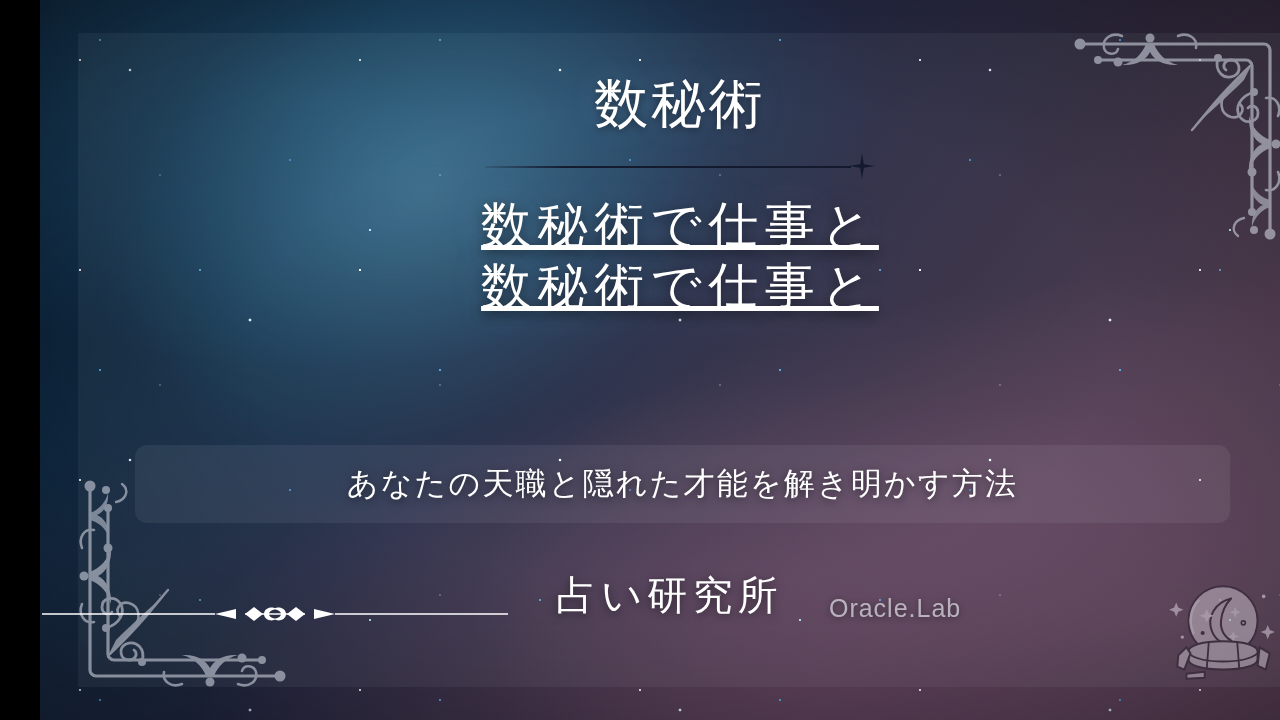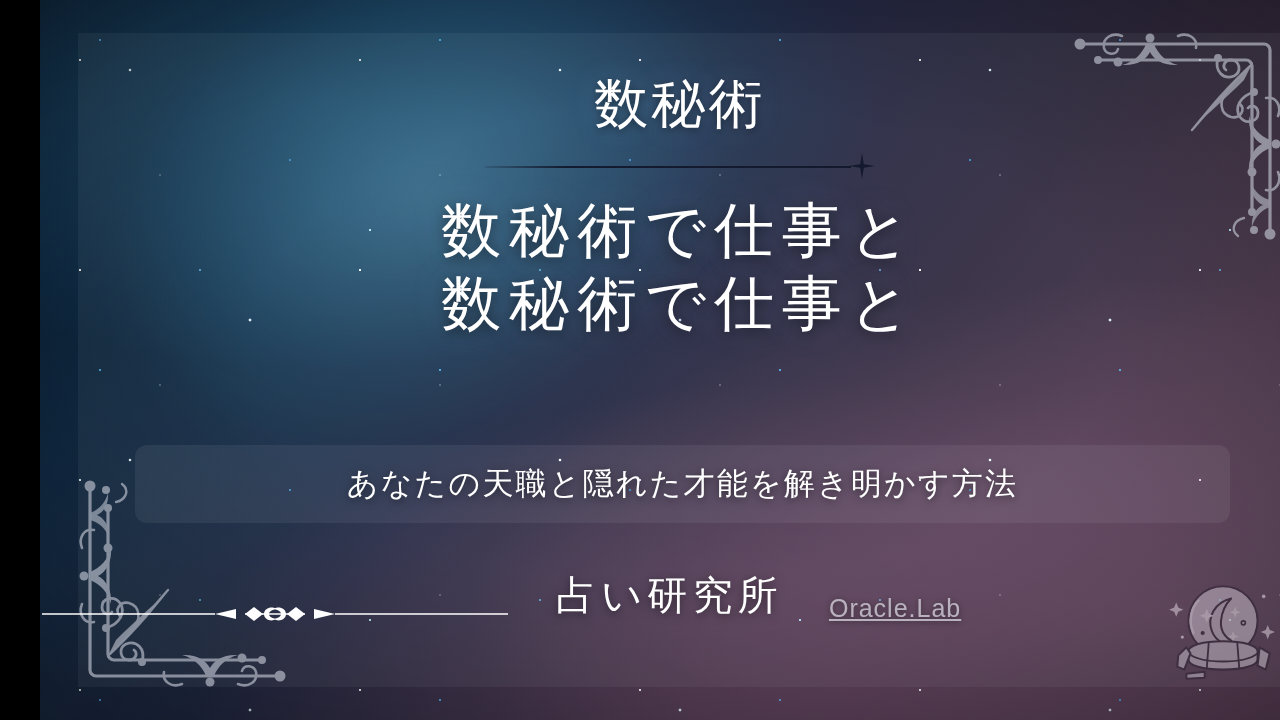--- a/index.html
+++ b/index.html
@@ -140,25 +140,26 @@
     right: 0; top: 50%;
     width: 26px; height: 26px;
     margin-top: -13px;
     background: #141a2e;
     clip-path: polygon(50% 0%, 57% 43%, 100% 50%, 57% 57%, 50% 100%, 43% 57%, 0% 50%, 43% 43%);
   }
 
   .title {
     margin-top: 18px;
     color: #ffffff;
-    font-size: 60px;
+    font-size: 50px;
     line-height: 1.22;
     letter-spacing: 0.13em;
     font-weight: 400;
     text-shadow: 0 3px 14px rgba(0,0,0,0.6), 0 0 36px rgba(160,205,255,0.22);
+    text-decoration: underline;
   }
   .title .line2 { display: block; }
 
   
   .subtitle-band {
     position: absolute;
     left: 95px;
     top: 445px;
     width: 1095px;
     height: 78px;
@@ -199,21 +200,20 @@
     color: #ffffff;
     text-shadow: 0 2px 10px rgba(0,0,0,0.55);
   }
   .brand-en {
     margin-top: 8px;
     font-family: "Liberation Sans", "DejaVu Sans", sans-serif;
     font-size: 25px;
     letter-spacing: 0.04em;
     color: rgba(225,222,232,0.72);
     text-shadow: 0 1px 6px rgba(0,0,0,0.45);
-    text-decoration: underline;
   }
 
   
   .crystal-ball {
     position: absolute;
     right: 36px;
     bottom: 28px;
     width: 122px;
     height: 122px;
     opacity: 0.52;

